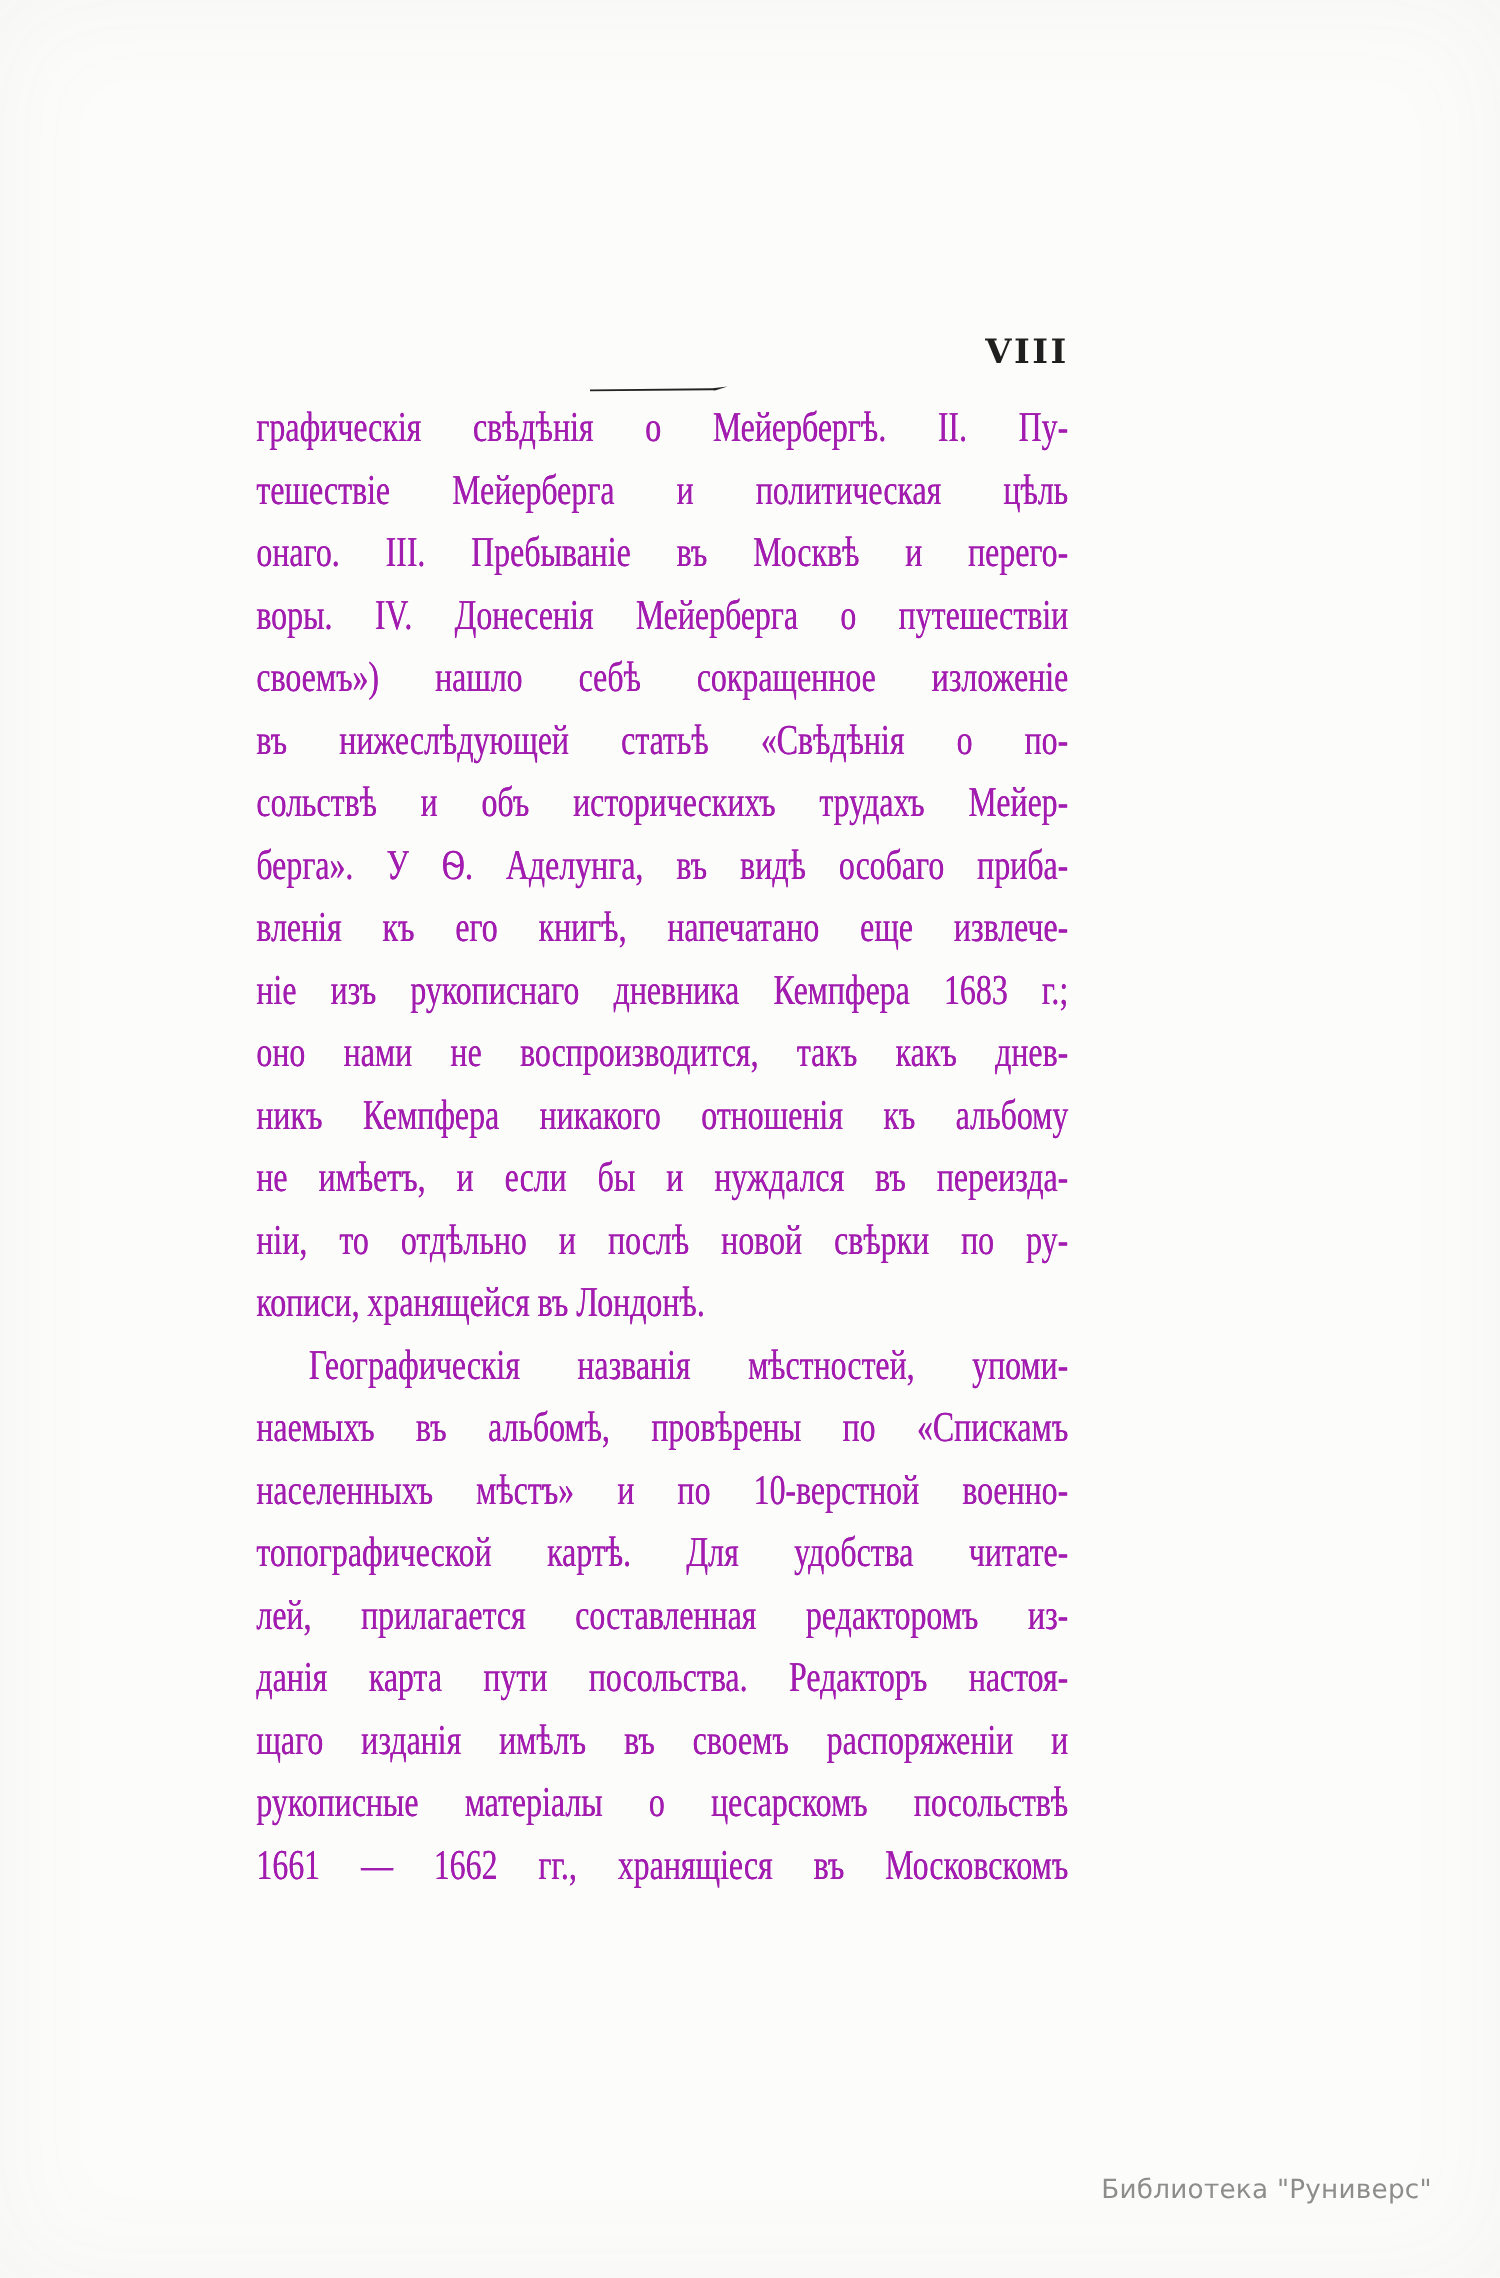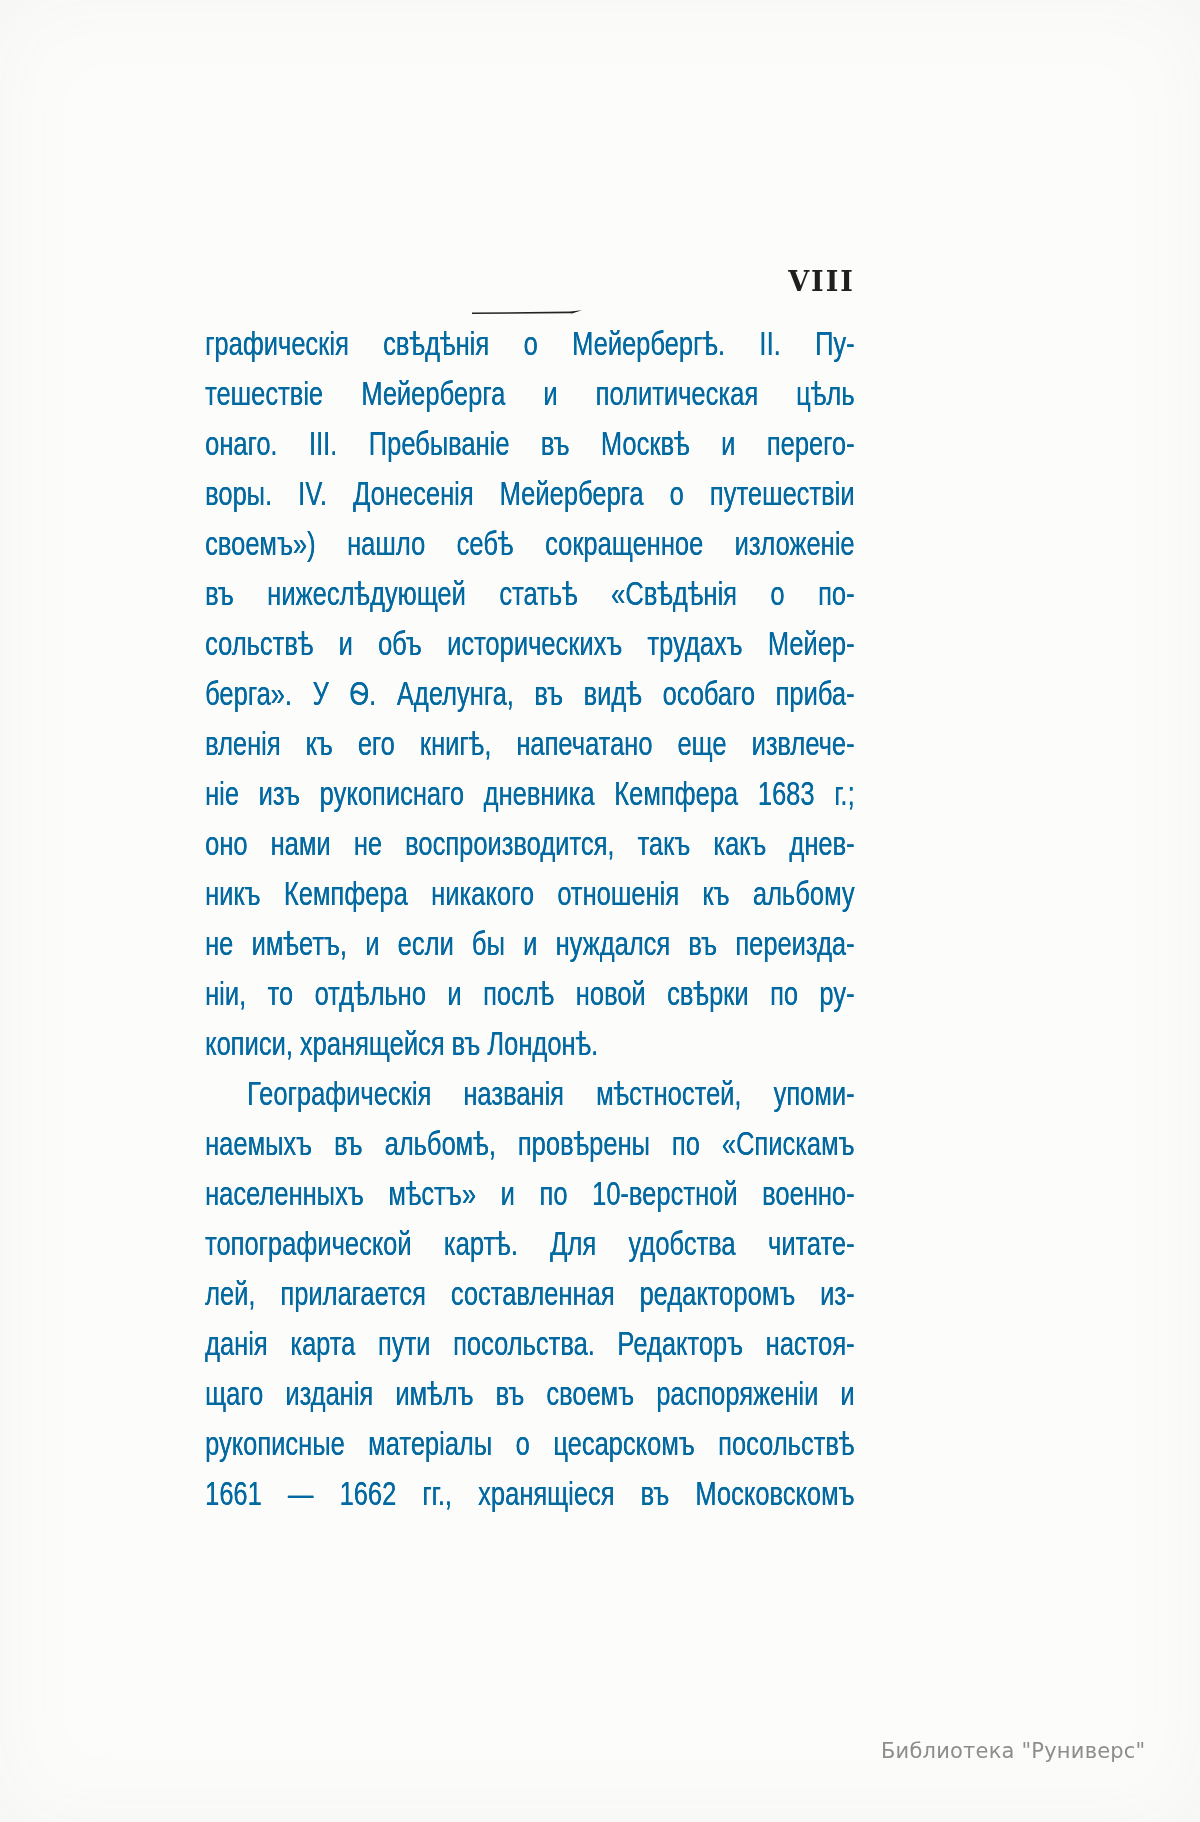--- a/index.html
+++ b/index.html
@@ -37,23 +37,23 @@
     top: 303px;
     width: 116px;
     height: 10px;
   }
   
   .body-text {
     position: absolute;
     left: 205px;
     top: 318px;
     width: 650px;
-    font-family: Liberation Sans, sans-serif;
+    font-family: Liberation Serif, serif;
     font-size: 34px;
-    color: #0369a1;
+    color: #a21caf;
     text-shadow: 0.3px 0 0 currentColor;
   }
   .line {
     width: 866px;
     height: 50px;
     line-height: 50px;
     transform: scaleX(0.75);
     transform-origin: 0 0;
     text-align: justify;
     text-align-last: justify;

